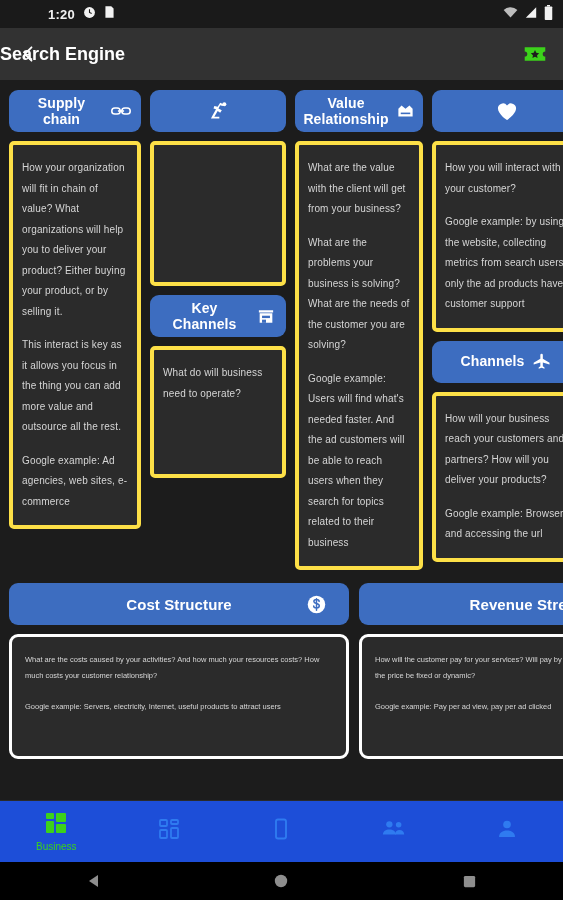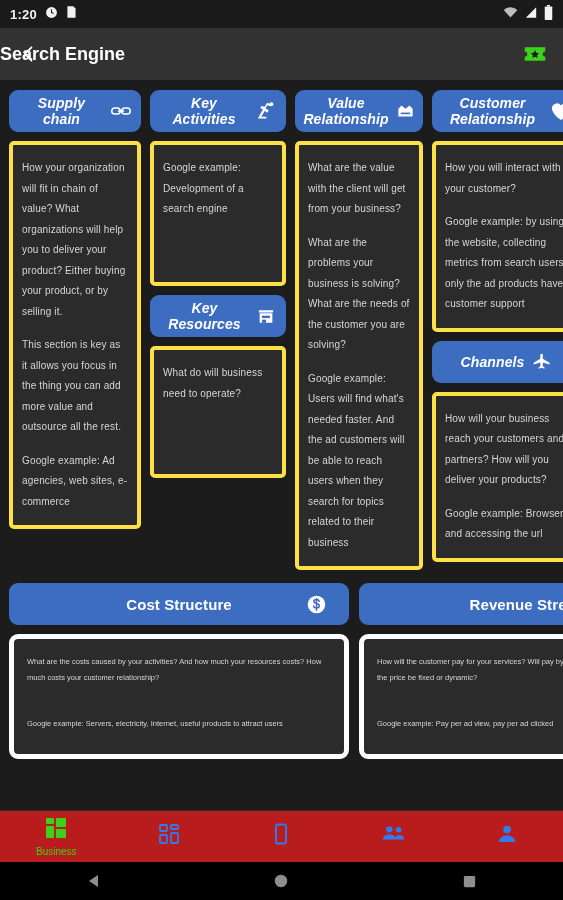--- a/index.html
+++ b/index.html
@@ -13,21 +13,21 @@
 
   
   .status-bar {
     height: 28px;
     background: #1a1a1a;
     display: flex; align-items: center;
     padding: 0 10px;
     color: #f2f2f2;
   }
   .status-left { display: flex; align-items: center; gap: 8px; }
-  .status-time { font-size: 13px; font-weight: 700; letter-spacing: .2px; }
+  .status-time { font-size: 13px; font-weight: 700; letter-spacing: .2px; margin-left: 38px; }
   .status-right { margin-left: auto; display: flex; align-items: center; gap: 6px; }
   .sicon { display: inline-block; }
 
   
   .app-bar {
     height: 52px;
     background: #323232;
     display: flex; align-items: center;
     padding: 0 14px;
     position: relative;
@@ -75,21 +75,20 @@
 
   .hdr {
     background: #3d6dc0;
     border-radius: 9px;
     min-height: 42px;
     display: flex; align-items: center; justify-content: center;
     padding: 5px 10px;
     gap: 7px;
     cursor: pointer;
     overflow: hidden;
-    font-style: italic;
   }
   .hdr-label {
     color: #ffffff;
     font-size: 14px;
     font-weight: 700;
     text-align: center;
     line-height: 1.15;
     letter-spacing: .1px;
   }
   .hdr-icon { flex: 0 0 auto; display: flex; align-items: center; }
@@ -127,37 +126,37 @@
     height: 42px;
     display: flex; align-items: center; justify-content: center;
     gap: 9px;
     position: relative;
     cursor: pointer;
   }
   .hdr-wide .hdr-label { font-size: 15px; }
   .hdr-wide .hdr-icon { position: absolute; right: 22px; }
   .body-wide {
     background: #2b2b2b;
-    border: 5px solid #ffffff;
+    border: 3px solid #ffffff;
     border-radius: 9px;
     padding: 15px 13px;
     min-height: 125px;
     color: #d6d6d6;
     font-size: 7.5px;
     line-height: 2.1;
   }
-  .body-wide p + p { margin-top: 30px; }
+  .body-wide p + p { margin-top: 15px; }
 
   
   .bottom-nav {
     position: absolute;
     left: 0; right: 0;
     bottom: 38px;
-    height: 52px;
-    background: #b91c1c;
+    height: 62px;
+    background: #1d4ed8;
     display: flex;
     align-items: center;
     border-top: 1px solid #2a2a2a;
   }
   .nav-item {
     flex: 1;
     display: flex; flex-direction: column;
     align-items: center; justify-content: center;
     gap: 2px;
     cursor: pointer;
@@ -242,40 +241,38 @@
         <span class="hdr-icon">
           <svg width="20" height="14" viewBox="0 0 26 14">
               <rect x="1" y="3" width="11" height="8" rx="4" stroke="#fff" stroke-width="2" fill="none"></rect>
               <rect x="14" y="3" width="11" height="8" rx="4" stroke="#fff" stroke-width="2" fill="none"></rect>
               <rect x="9" y="6" width="8" height="2" fill="#fff"></rect>
             </svg>
         </span>
       </div>
       <div class="body-card h-tall-1">
         <p>How your organization will fit in chain of value? What organizations will help you to deliver your product? Either buying your product, or by selling it.</p>
-        <p>This section is key as it allows you focus in the thing you can add more value and outsource all the rest.</p>
+        <p>This interact is key as it allows you focus in the thing you can add more value and outsource all the rest.</p>
         <p>Google example: Ad agencies, web sites, e-commerce</p>
       </div>
     </div>
 
     <div class="col col-2">
       <div class="hdr">
-        <span class="hdr-label">Key Activities</span>
         <span class="hdr-icon">
           <svg width="21" height="20" viewBox="0 0 24 24">
               <path d="M3 21h10v-2H7l4-7 3 2 2-3-4-2 2-4 3 1 1-2-4-2-3 5-4-1-1 3 3 1-5 9z" fill="#fff"></path>
               <circle cx="19" cy="4" r="2.4" fill="#fff"></circle>
             </svg>
         </span>
       </div>
       <div class="body-card" style="min-height:145px">
-        <p>Google example: Development of a search engine</p>
-      </div>
-      <div class="hdr">
-        <span class="hdr-label">Key Resources</span>
+      </div>
+      <div class="hdr">
+        <span class="hdr-label">Key Channels</span>
         <span class="hdr-icon">
           <svg width="20" height="19" viewBox="0 0 24 24">
               <path d="M3 4h18v3H3z" fill="#fff"></path>
               <path d="M4 8h16v12H4z" fill="#fff"></path>
               <rect x="7" y="11" width="10" height="3" fill="#3d6dc0"></rect>
               <rect x="7" y="16" width="5" height="4" fill="#3d6dc0"></rect>
             </svg>
         </span>
       </div>
       <div class="body-card h-res">
@@ -295,21 +292,20 @@
       </div>
       <div class="body-card h-tall-3">
         <p>What are the value with the client will get from your business?</p>
         <p>What are the problems your business is solving? What are the needs of the customer you are solving?</p>
         <p>Google example: Users will find what's needed faster. And the ad customers will be able to reach users when they search for topics related to their business</p>
       </div>
     </div>
 
     <div class="col col-4">
       <div class="hdr">
-        <span class="hdr-label">Customer Relationship</span>
         <span class="hdr-icon">
           <svg width="22" height="20" viewBox="0 0 24 22">
               <path d="M12 21S2 14.5 2 8a5.5 5.5 0 0 1 10-3 5.5 5.5 0 0 1 10 3c0 6.5-10 13-10 13z" fill="#fff"></path>
             </svg>
         </span>
       </div>
       <div class="body-card h-cr">
         <p>How you will interact with your customer?</p>
         <p>Google example: by using the website, collecting metrics from search users, only the ad products have customer support</p>
       </div>

